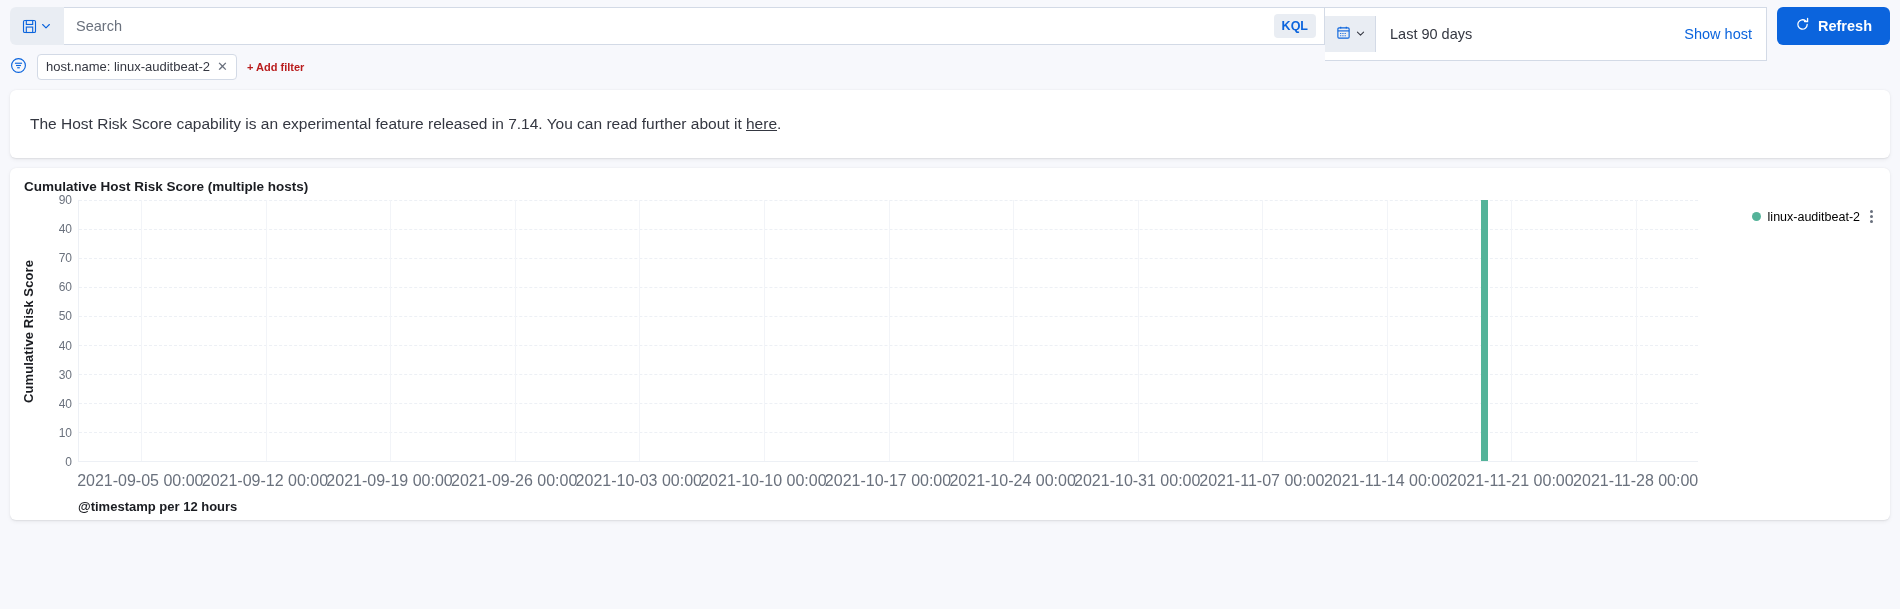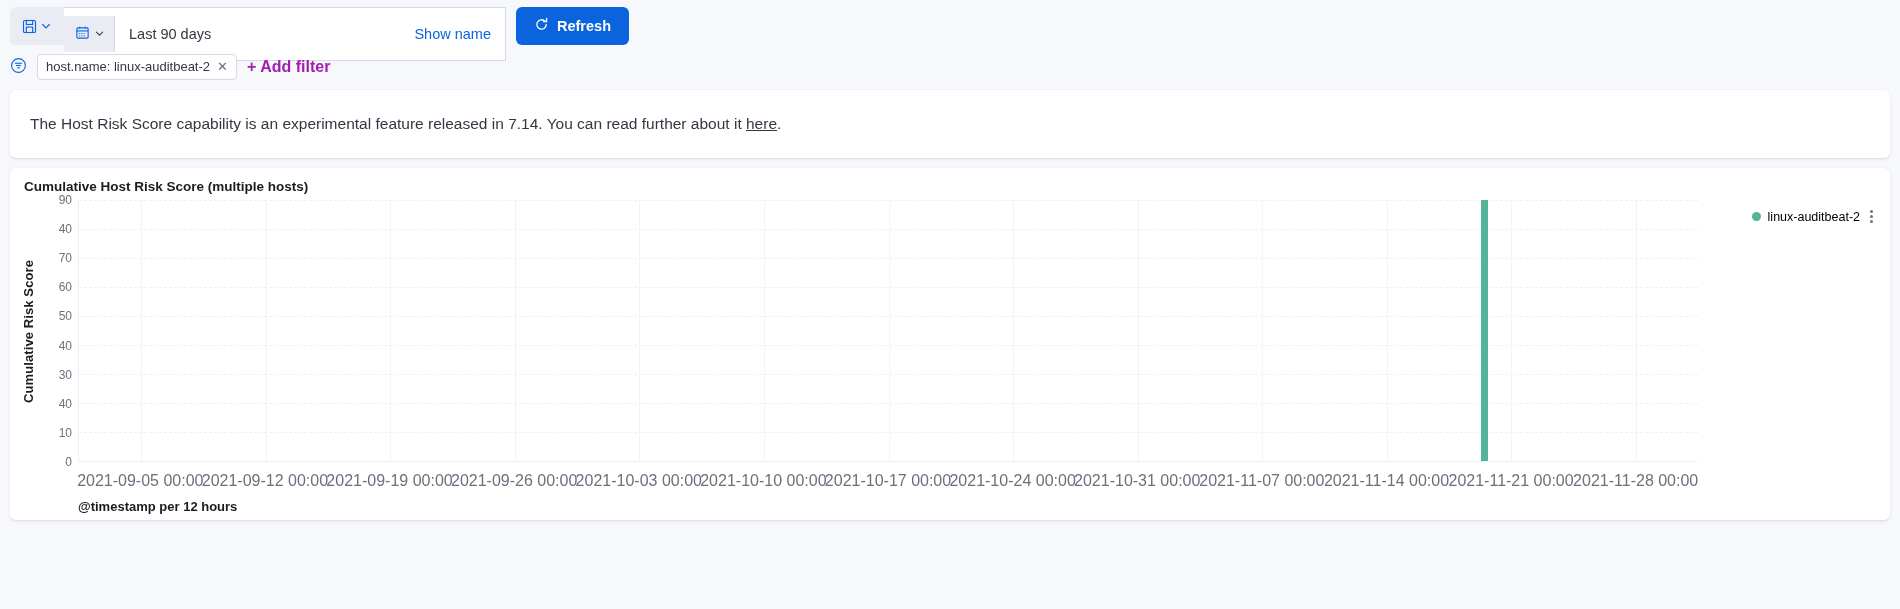--- a/index.html
+++ b/index.html
@@ -138,22 +138,22 @@
     cursor: pointer;
     line-height: 1.3;
   }
   .pill-x {
     color: #69707D;
     font-size: 13px;
     cursor: pointer;
     padding-left: 1px;
   }
   .add-filter {
-    font-size: 16px;
-    color: #a21caf;
+    font-size: 11px;
+    color: #b91c1c;
     font-weight: 600;
     cursor: pointer;
   }
 
   
   .callout {
     margin: 0 10px;
     background: #fff;
     border-radius: 6px;
     box-shadow: 0 .7px 1.4px rgba(0,0,0,.07), 0 1.9px 4px rgba(0,0,0,.05);
@@ -315,41 +315,45 @@
         <rect x="4.6" y="8.6" width="6.8" height="5.8"></rect>
       </svg>
     </span>
     <span>
       <svg width="12" height="12" viewBox="0 0 16 16" fill="none" stroke="#0B64DD" stroke-width="1.5" stroke-linecap="round" stroke-linejoin="round">
         <polyline points="3.5,6 8,10.5 12.5,6"></polyline>
       </svg>
     </span>
   </button>
 
+  <div class="search-wrap">
+    <input class="search-input" type="text" value="" placeholder="Search" style="">
+    <span class="kql-badge">KQL</span>
+  </div>
 
   <div class="daterange">
     <div class="cal-btn">
       <span>
         <svg width="15" height="15" viewBox="0 0 16 16" fill="none" stroke="#0B64DD" stroke-width="1.2">
           <rect x="2" y="3" width="12" height="11" rx="1.2"></rect>
           <line x1="2" y1="6.3" x2="14" y2="6.3"></line>
           <line x1="5" y1="1.8" x2="5" y2="3.6"></line>
           <line x1="11" y1="1.8" x2="11" y2="3.6"></line>
           <line x1="4.4" y1="9" x2="11.6" y2="9" stroke-dasharray="1.2 1.2"></line>
           <line x1="4.4" y1="11.4" x2="11.6" y2="11.4" stroke-dasharray="1.2 1.2"></line>
         </svg>
       </span>
       <span>
         <svg width="11" height="11" viewBox="0 0 16 16" fill="none" stroke="#343741" stroke-width="1.5" stroke-linecap="round" stroke-linejoin="round">
           <polyline points="3.5,6 8,10.5 12.5,6"></polyline>
         </svg>
       </span>
     </div>
     <div class="date-text">Last 90 days</div>
-    <div class="show-dates">Show name</div>
+    <div class="show-dates">Show host</div>
   </div>
 
   <button class="refresh-btn">
     <span>
       <svg width="15" height="15" viewBox="0 0 16 16" fill="none" stroke="#fff" stroke-width="1.4" stroke-linecap="round">
         <path d="M13 8a5 5 0 1 1-1.6-3.7"></path>
         <polyline points="13.4,1.6 13.4,4.8 10.2,4.8"></polyline>
       </svg>
     </span>
     <span>Refresh</span>

